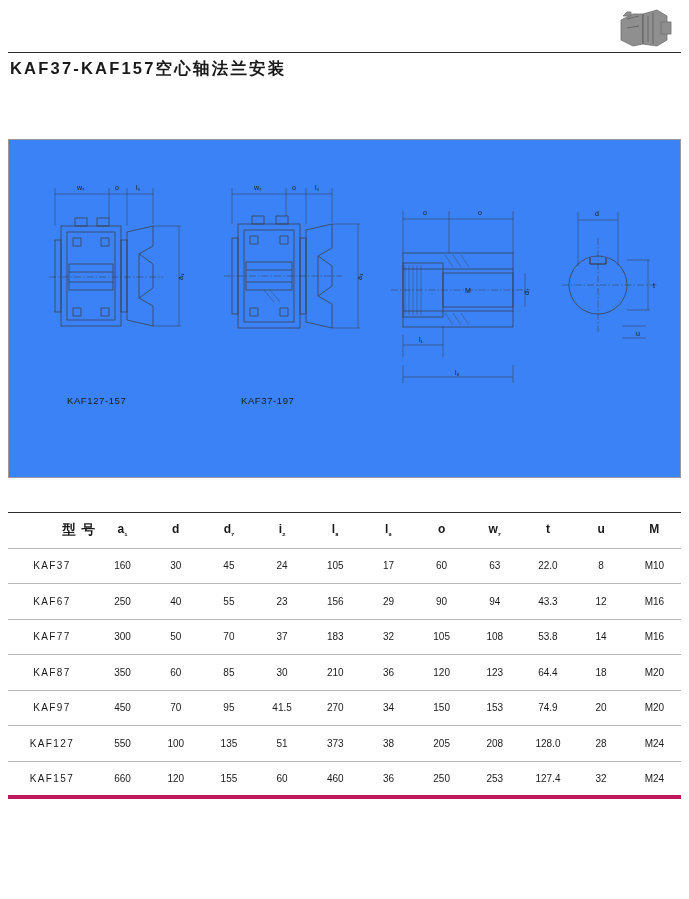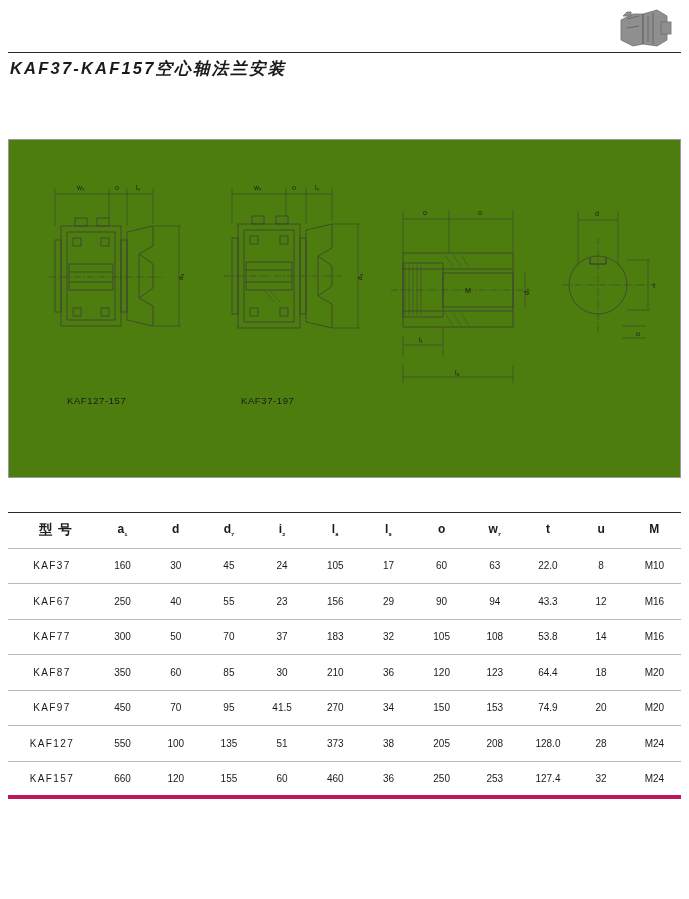--- a/index.html
+++ b/index.html
@@ -27,39 +27,38 @@
     height: 46px;
   }
   .page-title {
     position: absolute;
     left: 10px;
     top: 58px;
     font-size: 16.5px;
     font-weight: bold;
     letter-spacing: 2.2px;
     white-space: nowrap;
-    font-style: italic;
   }
   .title-rule {
     position: absolute;
     left: 8px;
     right: 8px;
     top: 52px;
     border-top: 1px solid #2b2b2b;
   }
 
   
   .drawing-panel {
     position: absolute;
     left: 8px;
     top: 139px;
     width: 673px;
     height: 339px;
     border: 1px solid #9a9a9a;
-    background: #4d7c0f;
+    background: #3b82f6;
   }
   .fig {
     position: absolute;
   }
   .fig-caption {
     position: absolute;
     font-size: 9.5px;
     letter-spacing: 0.6px;
     color: #1a1a1a;
     white-space: nowrap;
@@ -96,21 +95,21 @@
     letter-spacing: 0;
   }
   .spec-table thead th.num-head sub {
     font-size: 8px;
   }
   .spec-table tbody tr:last-child td {
     border-bottom: 4px solid #be185d;
   }
   .col-model { width: 88px; text-align: left; padding-left: 8px;
                font-size: 11px; letter-spacing: 1.4px; }
-  .spec-table thead th.col-model { padding-left: 8px; text-align: center; }
+  .spec-table thead th.col-model { padding-left: 8px; text-align: right; }
 
   
   text { font-family: "Liberation Sans", sans-serif; }
 </style>
 </head>
 <body>
 
 <div class="page-head">
 
   <div class="logo-box">

